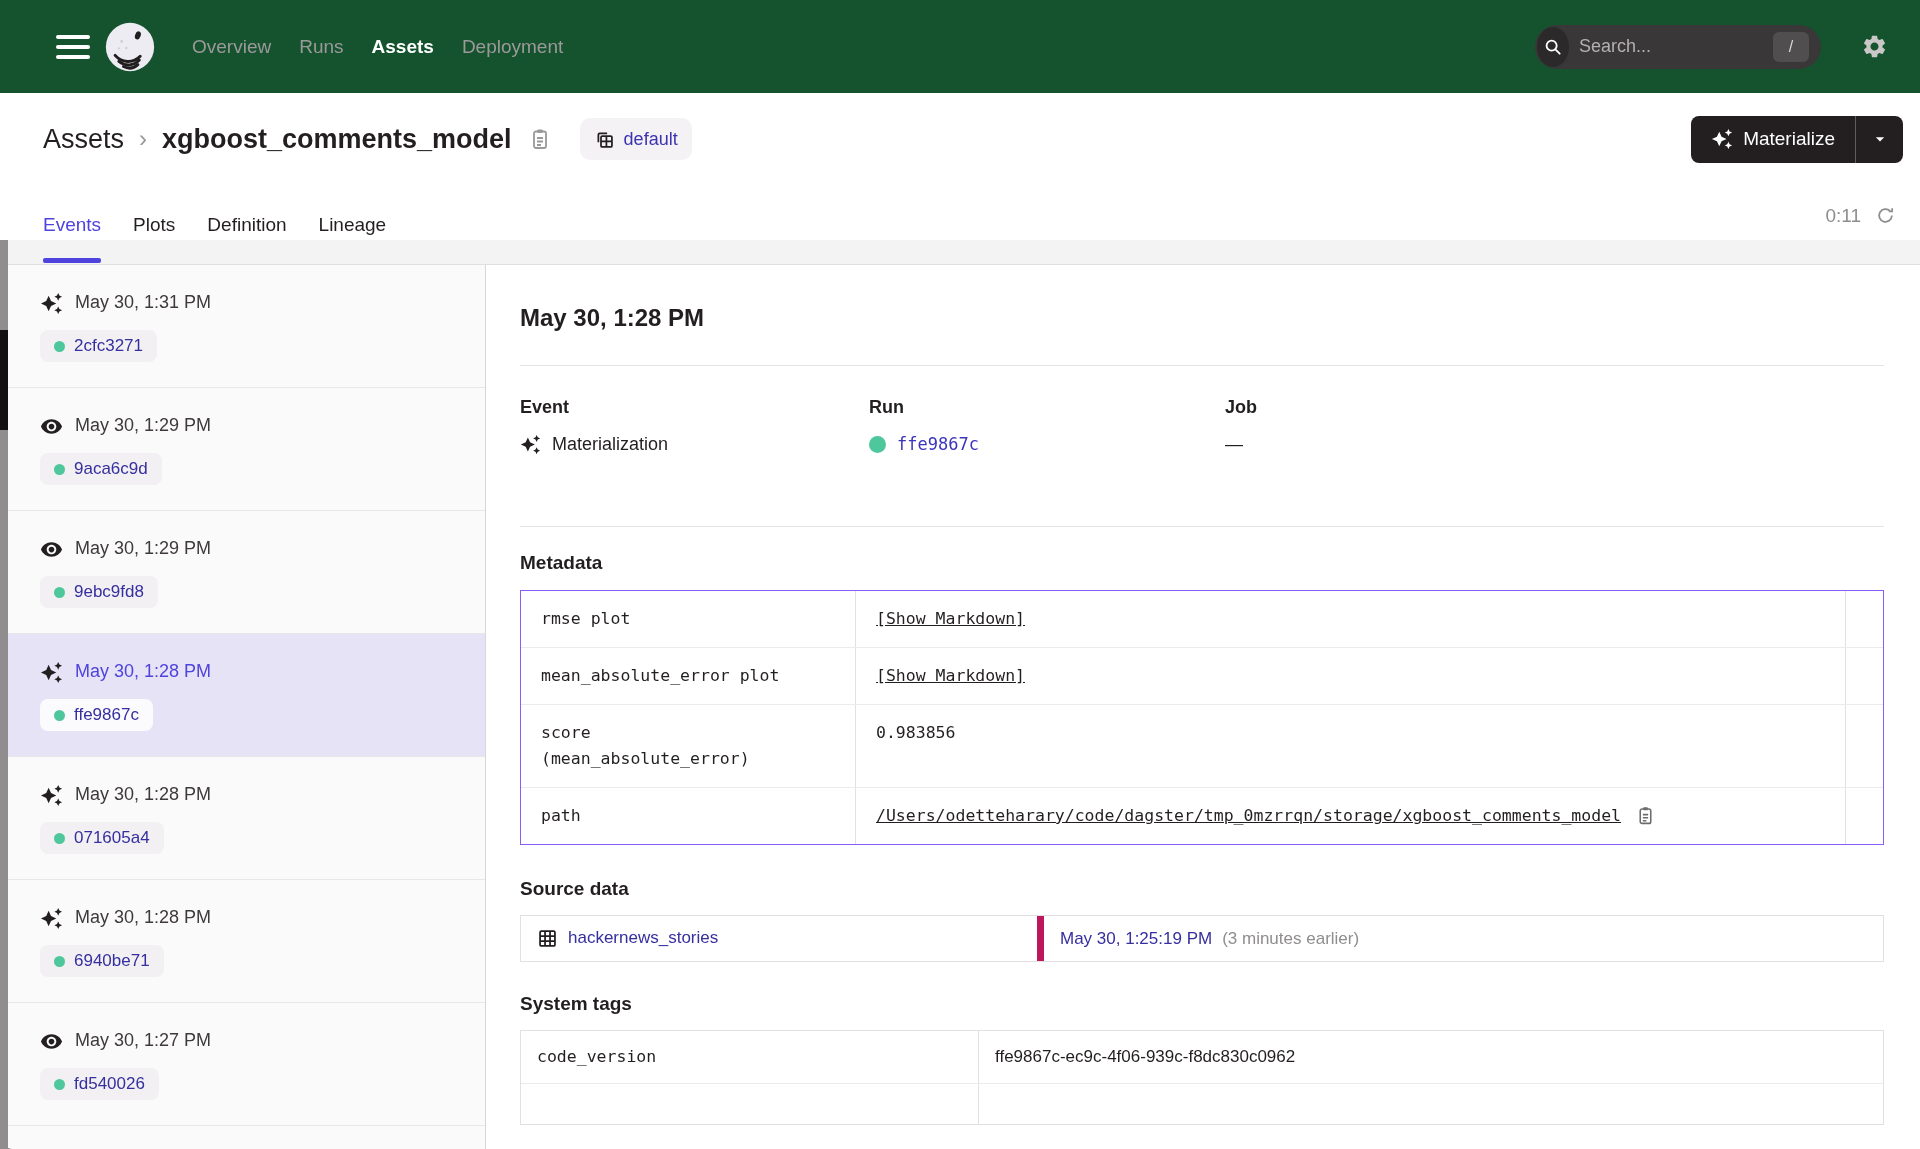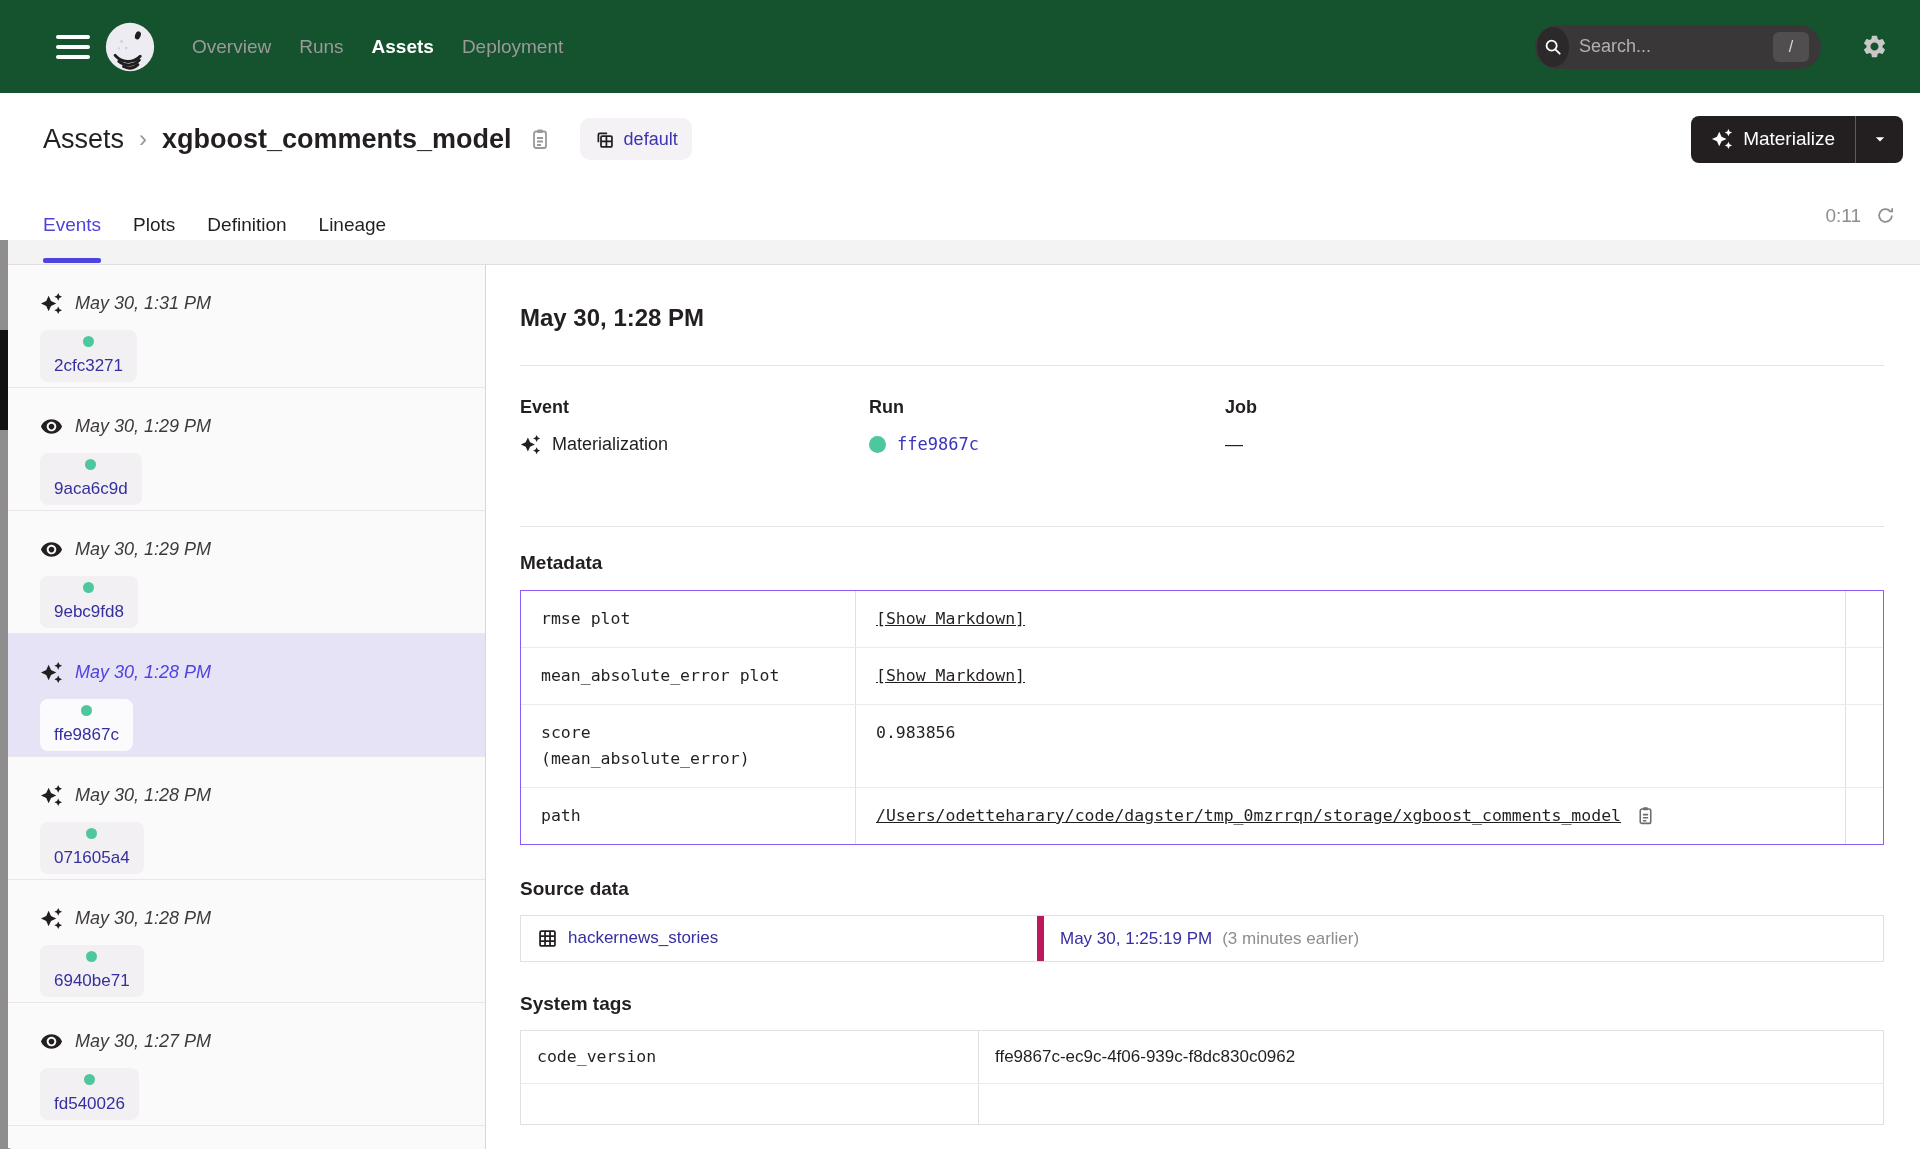--- a/index.html
+++ b/index.html
@@ -85,26 +85,26 @@
 
   
   .content { display:flex; height:884px; position:relative; }
 
   .sidebar {
     width:486px; min-width:486px; background:#fbfafb; border-right:1px solid #d8d6d8;
     position:relative; z-index:2; border-bottom-left-radius:12px; overflow:hidden;
   }
   .event-item { height:123px; border-bottom:1px solid #e8e6e9; padding:27px 0 0 40px; cursor:pointer; }
   .event-item.selected { background:#e6e3f7; }
-  .event-row1 { display:flex; align-items:center; gap:12px; color:#231f20;font-style:italic; }
+  .event-row1 { display:flex; gap:12px; color:#231f20; }
   .event-time { font-size:18px; color:#3e3a3b; }
   .event-item.selected .event-time { color:#4f43dd; }
   .run-pill {
     display:inline-flex; align-items:center; gap:9px; margin-top:15px;
-    background:#f2f0f2; border-radius:8px; padding:6px 14px; cursor:pointer;flex-direction:column;
+    background:#f2f0f2; border-radius:8px; padding:6px 14px; cursor:pointer;
   }
   .event-item.selected .run-pill { background:#fbfafd; }
   .dot { width:11px; height:11px; border-radius:50%; background:#4fc79c; }
   .run-link { font-size:17px; color:#352f9f; text-decoration:none; }
 
   .detail { flex:1; padding:0 36px 0 34px; background:#fff; min-width:0; }
   .detail h1 { font-size:24px; font-weight:700; margin-top:38px; line-height:30px; }
   .hr { border:none; border-top:1px solid #e5e3e5; }
   .hr1 { margin-top:32px; }
   .hr2 { margin-top:70px; }

